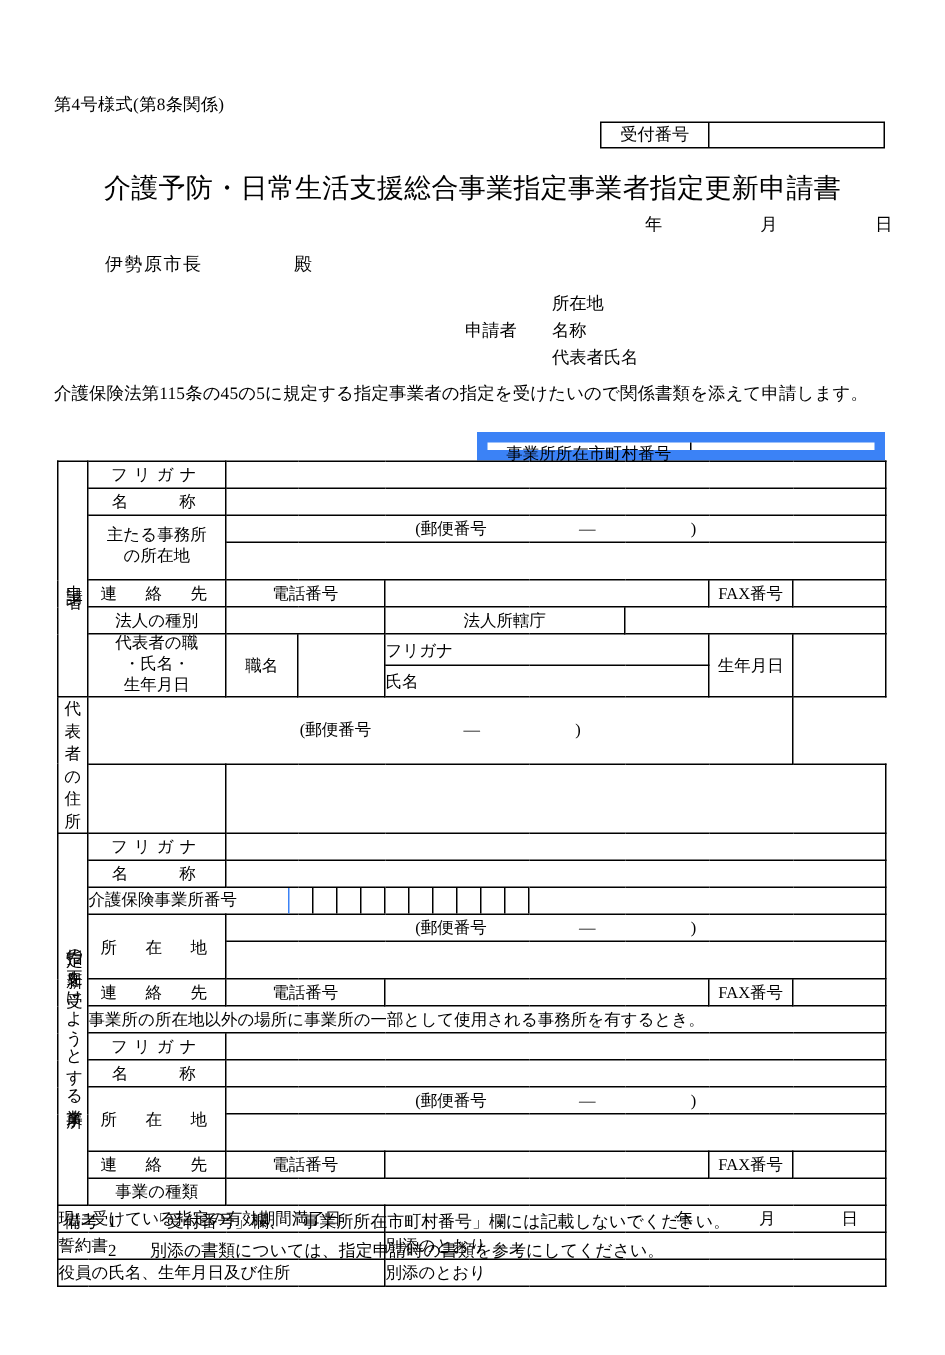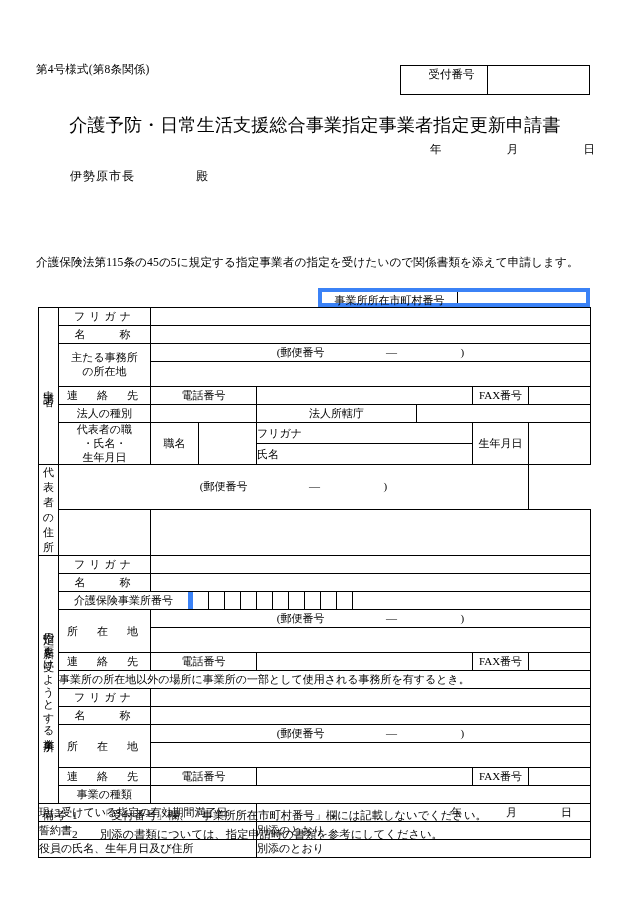--- a/index.html
+++ b/index.html
@@ -27,27 +27,26 @@
     position: absolute;
     left: 36px;
     top: 62px;
     font-size: 11.5px;
     letter-spacing: 0.2px;
     white-space: nowrap;
   }
   .receipt-box {
     position: absolute;
     left: 400px;
-    top: 65px;
+    top: 81px;
     width: 190px;
-    height: 30px;
+    height: 18px;
     border: 1px solid #000;
     box-sizing: border-box;
     display: flex;
-    padding-left: 15px;
   }
   .receipt-label {
     width: 72px;
     border-right: 1px solid #000;
     box-sizing: border-box;
     font-size: 11.5px;
     text-align: center;
     line-height: 17px;
   }
   .receipt-value {
@@ -117,21 +116,21 @@
     white-space: nowrap;
   }
 
   
   .muni-box {
     position: absolute;
     left: 318px;
     top: 288px;
     width: 272px;
     height: 19px;
-    border: 4px solid #3b82f6;
+    border: 7px solid #3b82f6;
     box-sizing: border-box;
     display: flex;
   }
   .muni-label {
     width: 136px;
     border-right: 1px solid #000;
     box-sizing: border-box;
     font-size: 11px;
     text-align: center;
     line-height: 17px;
@@ -207,24 +206,23 @@
   }
   .date-inner span { margin-left: 44px; }
 
   .numbox-wrap {
     display: flex;
     height: 17px;
     align-items: stretch;
   }
   .numbox-label {
     width: 134px;
-    text-align: center;
     font-size: 11px;
     line-height: 17px;
-    border-right: 5px solid #3b82f6;
+    border-right: 1px solid #3b82f6;
     box-sizing: border-box;
   }
   .numboxes {
     display: flex;
   }
   .numboxes i {
     display: block;
     width: 16px;
     border-right: 1px solid #000;
     box-sizing: border-box;
@@ -266,20 +264,34 @@
 
   <div class="date-line">
     <span>年</span>
     <span>月</span>
     <span>日</span>
   </div>
 
   <div class="addressee">伊勢原市長</div>
   <div class="addressee-dono">殿</div>
 
+  <div class="applicant-block">
+    <div class="ap-row">
+      <span class="ap-key"></span>
+      <span class="ap-val">所在地</span>
+    </div>
+    <div class="ap-row">
+      <span class="ap-key">申請者</span>
+      <span class="ap-val">名称</span>
+    </div>
+    <div class="ap-row">
+      <span class="ap-key"></span>
+      <span class="ap-val">代表者氏名</span>
+    </div>
+  </div>
 
   <div class="legal-text">介護保険法第115条の45の5に規定する指定事業者の指定を受けたいので関係書類を添えて申請します。</div>
 
   <div class="muni-box">
     <div class="muni-label">事業所所在市町村番号</div>
     <div class="muni-value"></div>
   </div>
 
   <table class="main-table">
     <colgroup>

